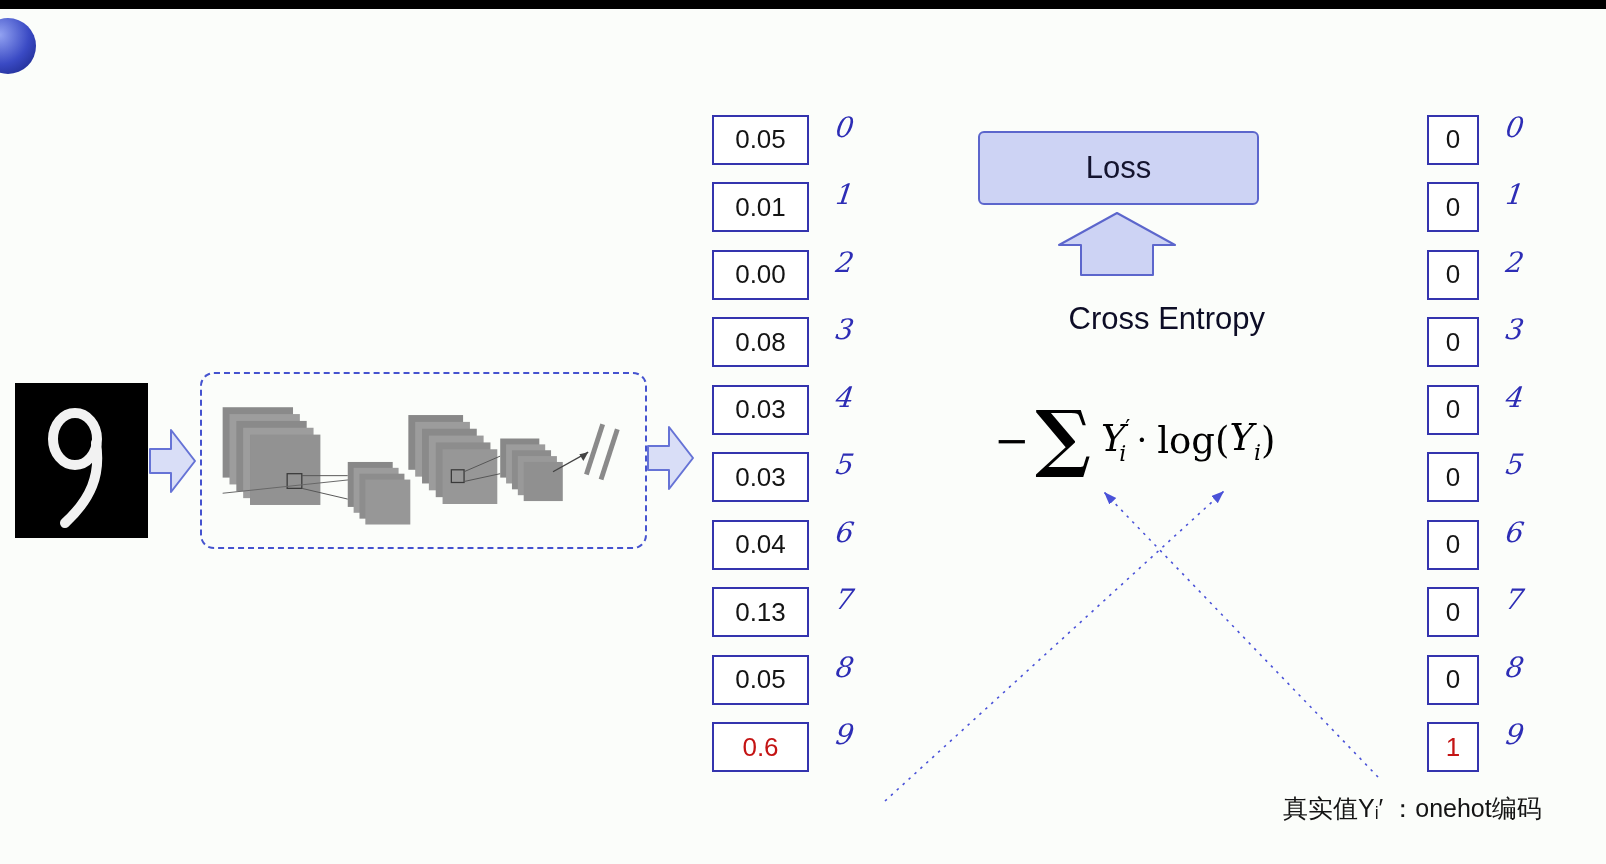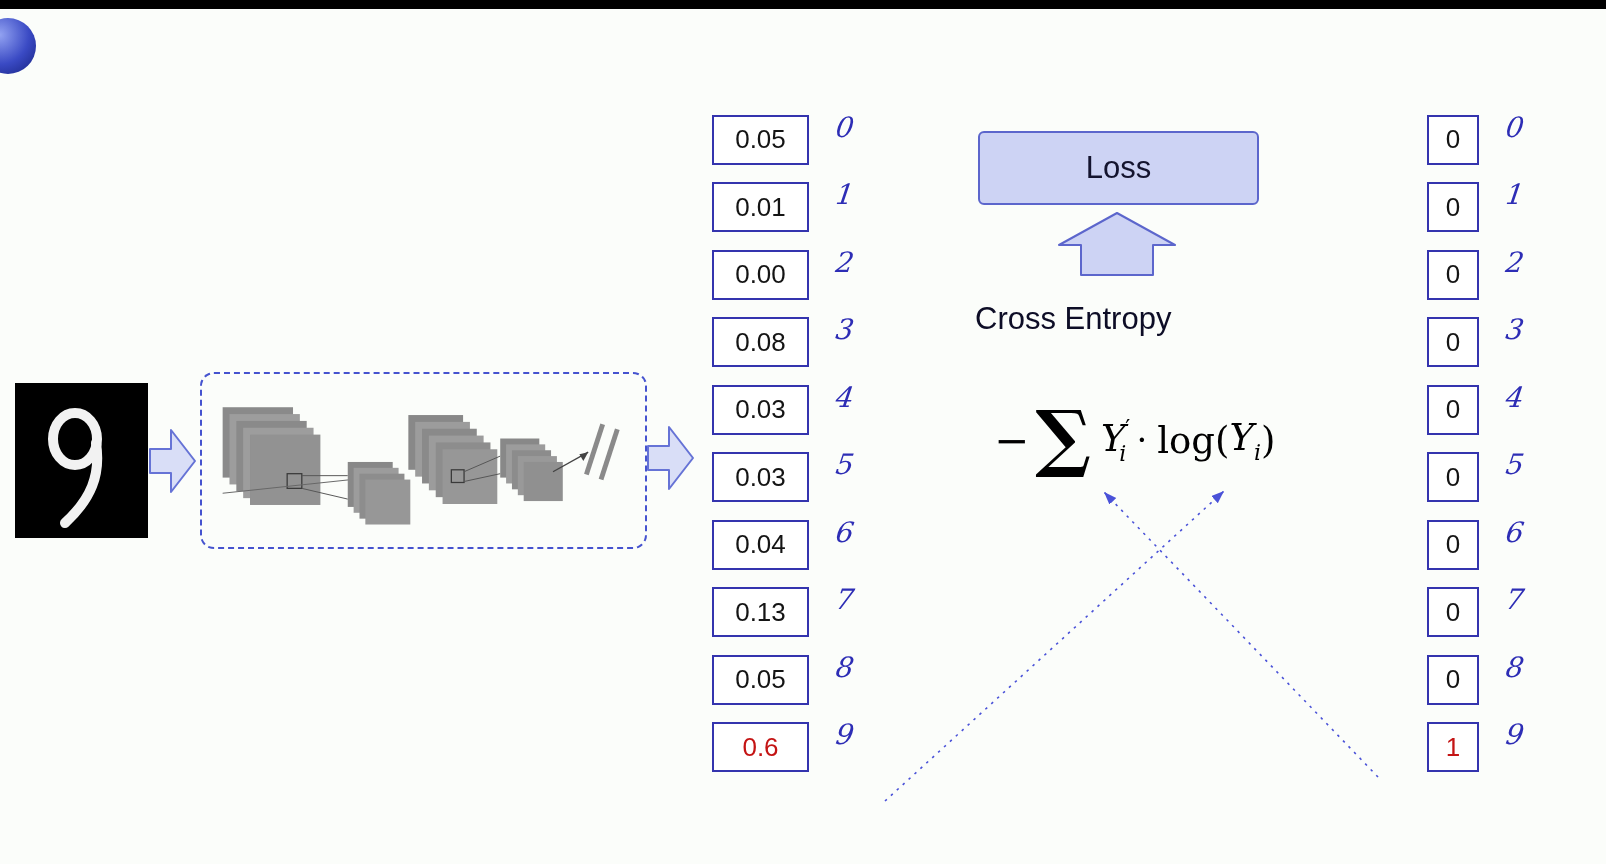--- a/index.html
+++ b/index.html
@@ -57,21 +57,21 @@
   
   .loss-box {
     position:absolute; left:978px; top:131px; width:281px; height:74px;
     background:#cdd3f4; border:2px solid #5c66cc; border-radius:6px;
     display:flex; align-items:center; justify-content:center;
     font-size:31px; color:#14142e;
   }
   .up-arrow { position:absolute; left:1058px; top:212px; width:118px; height:64px; }
   .up-arrow svg { display:block; width:100%; height:100%; }
   .cross-entropy {
-    position:absolute; left:975px; top:301px; width:290px; text-align:left;
+    position:absolute; left:975px; top:301px; width:290px; text-align:right;
     font-size:31px; color:#0d0d26; font-weight:500;
   }
 
   
   .formula {
     position:absolute; left:994px; top:398px; height:84px;
     display:flex; align-items:center;
     font-family:"DejaVu Serif", serif; color:#000; font-size:37px;
   }
   .f-minus { font-size:42px; margin-right:4px; }
@@ -259,20 +259,21 @@
   <div class="formula">
     <span class="f-minus">−</span>
     <span class="f-sigma">∑</span>
     <span class="f-term"><span class="f-var">Y</span><span class="f-sup">′</span><span class="f-sub">i</span></span>
     <span class="f-dot">·</span>
     <span class="f-log">log(</span>
     <span class="f-term"><span class="f-var">Y</span><span class="f-sub">i</span></span>
     <span class="f-log">)</span>
   </div>
 
+  <div class="caption caption-right">真实值Yᵢ′ ：onehot编码</div>
 
   <svg class="overlay">
     <defs>
       <marker id="arrh" markerWidth="10" markerHeight="8" refX="8" refY="3" orient="auto">
         <path d="M0,0 L8,3 L0,6 z" fill="#4a52d8"></path>
       </marker>
     </defs>
     <line x1="885" y1="801" x2="1224" y2="491" stroke="#4a52d8" stroke-width="1.6" stroke-dasharray="2.5 5.5" marker-end="url(#arrh)"></line>
     <line x1="1378" y1="777" x2="1104" y2="492" stroke="#4a52d8" stroke-width="1.6" stroke-dasharray="2.5 5.5" marker-end="url(#arrh)"></line>
   </svg>

